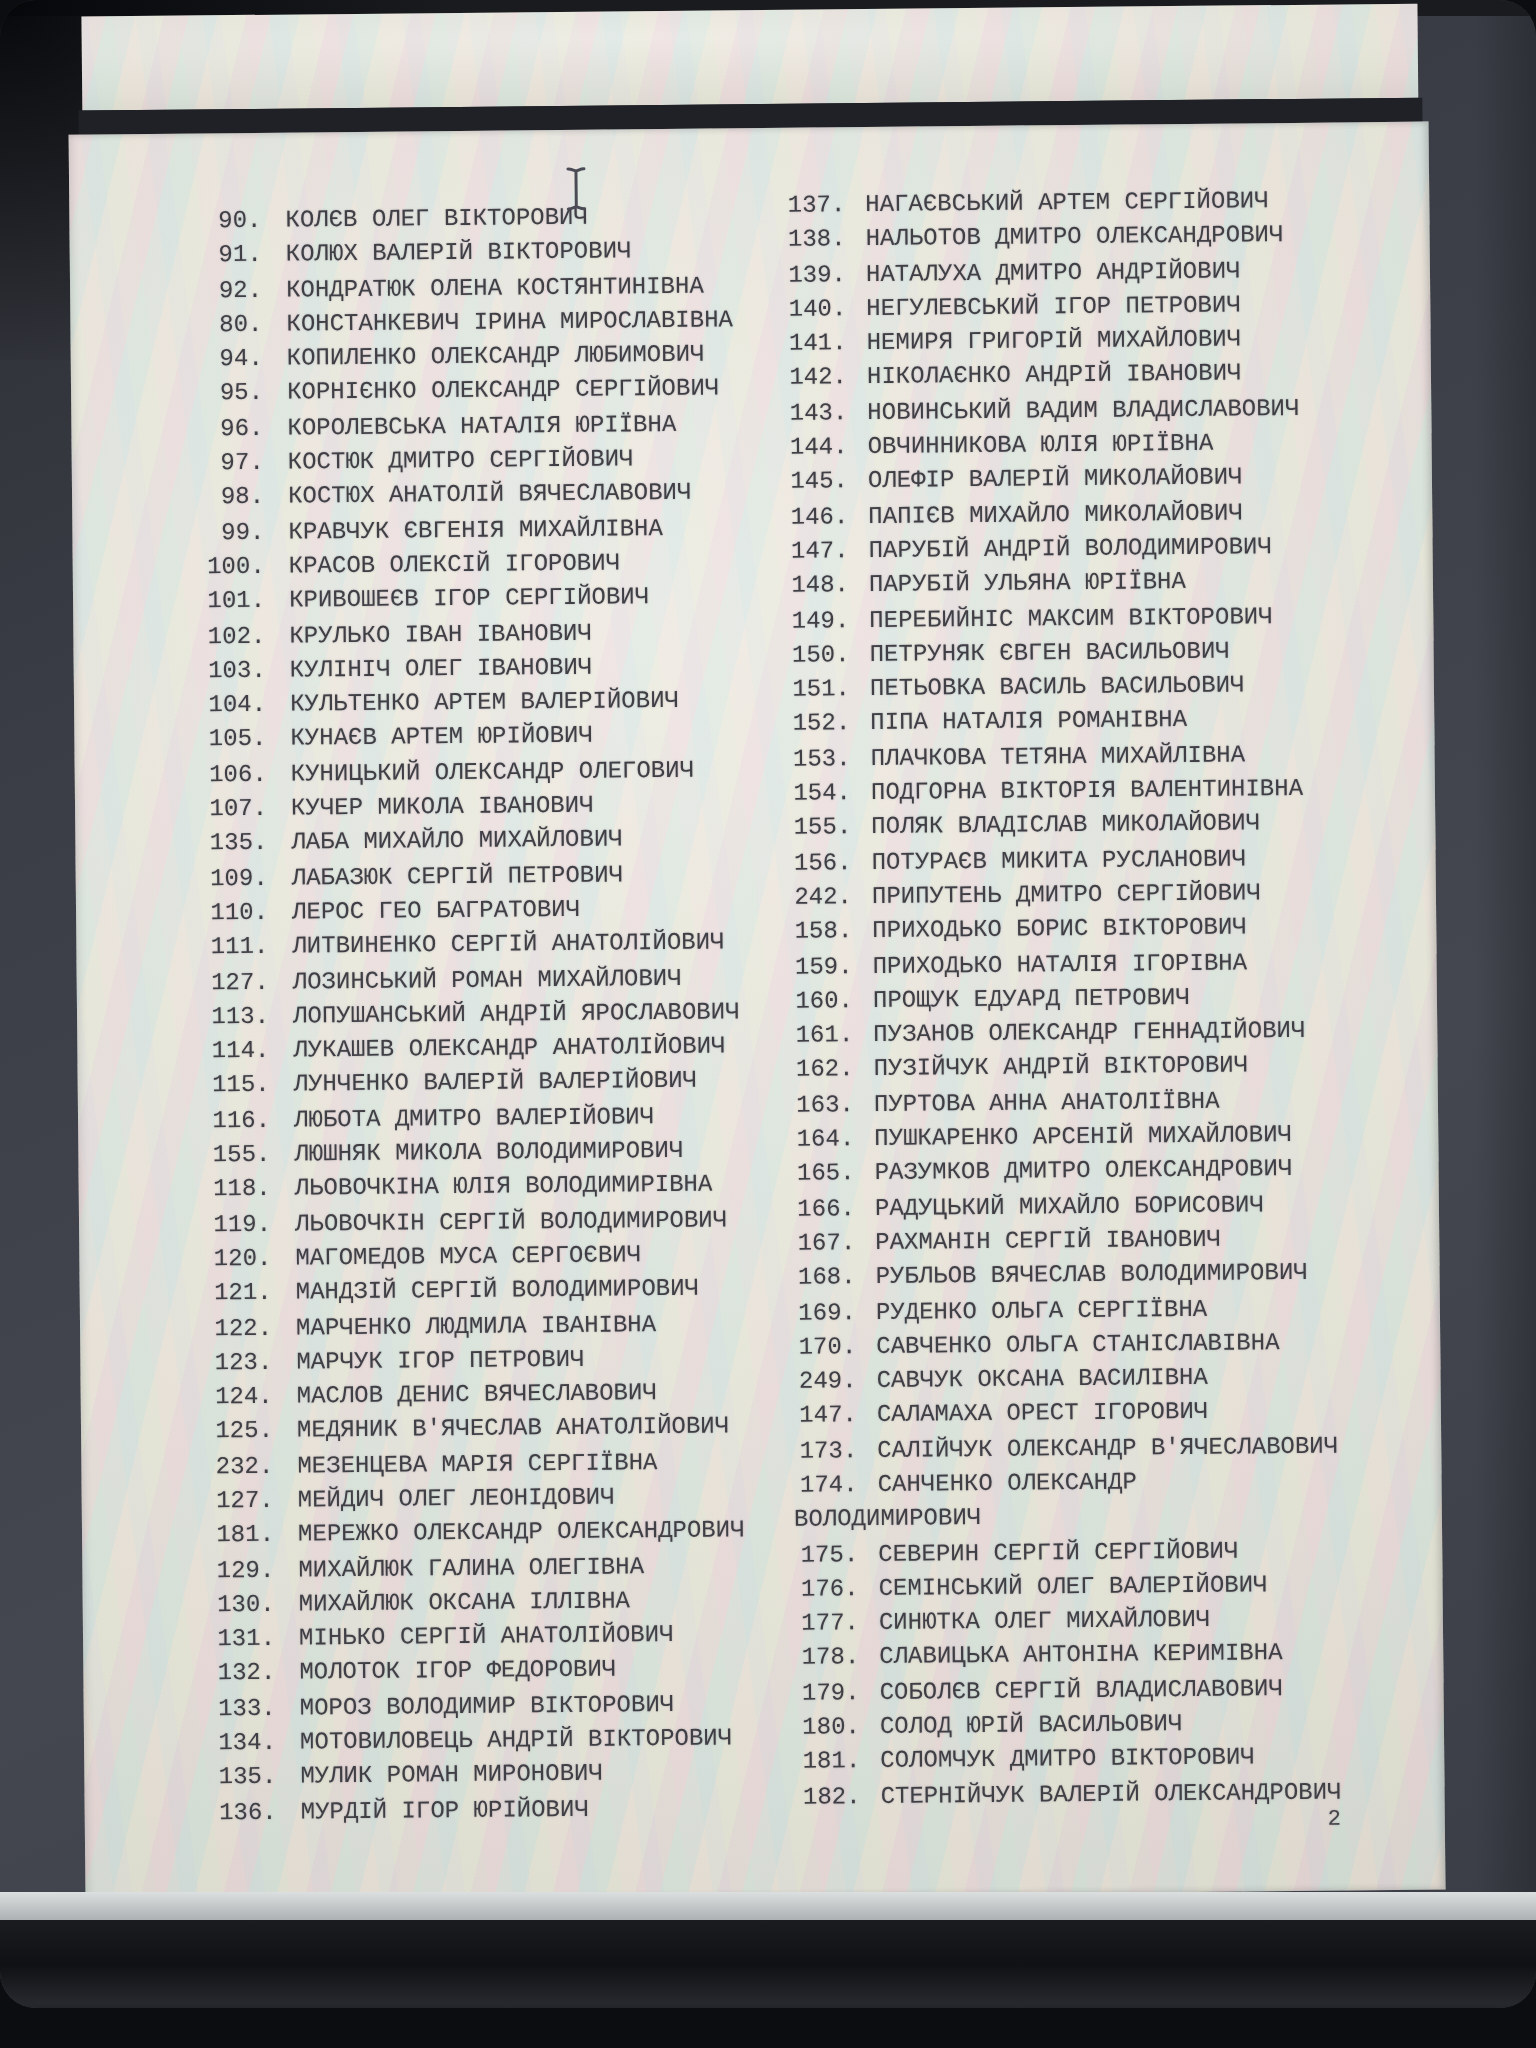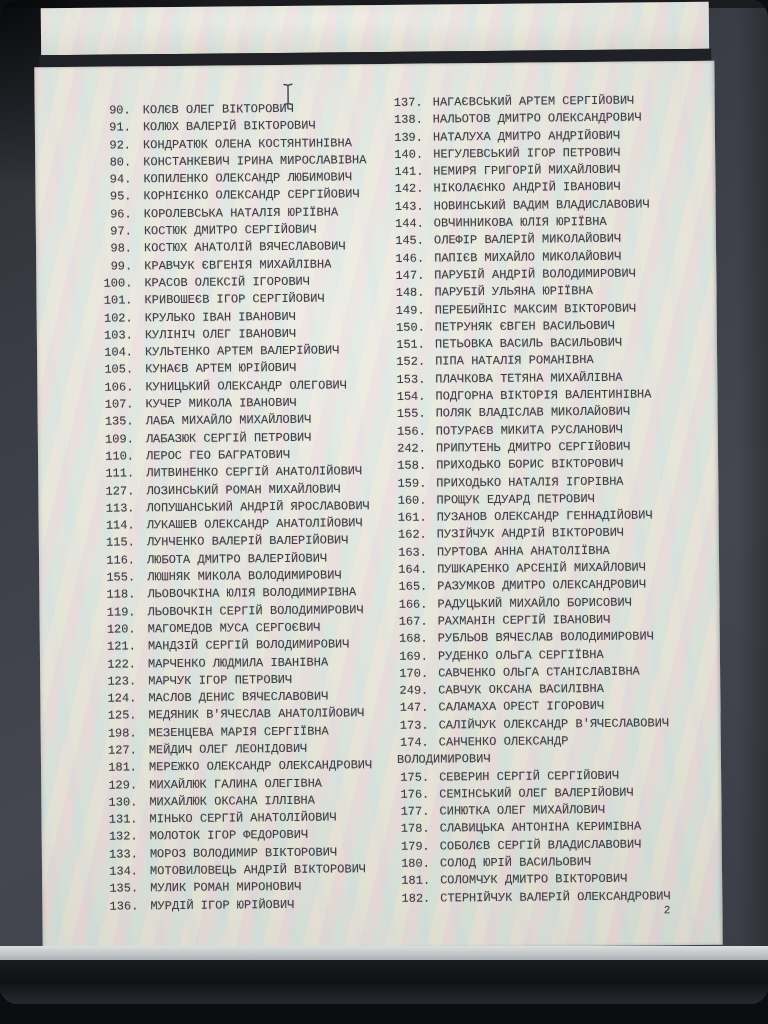--- a/index.html
+++ b/index.html
@@ -231,21 +231,21 @@
           </div>
           <div class="row">
             <span class="num">124.</span>
             <span class="name">МАСЛОВ ДЕНИС ВЯЧЕСЛАВОВИЧ</span>
           </div>
           <div class="row">
             <span class="num">125.</span>
             <span class="name">МЕДЯНИК В'ЯЧЕСЛАВ АНАТОЛІЙОВИЧ</span>
           </div>
           <div class="row">
-            <span class="num">198.</span>
+            <span class="num">232.</span>
             <span class="name">МЕЗЕНЦЕВА МАРІЯ СЕРГІЇВНА</span>
           </div>
           <div class="row">
             <span class="num">127.</span>
             <span class="name">МЕЙДИЧ ОЛЕГ ЛЕОНІДОВИЧ</span>
           </div>
           <div class="row">
             <span class="num">181.</span>
             <span class="name">МЕРЕЖКО ОЛЕКСАНДР ОЛЕКСАНДРОВИЧ</span>
           </div>

